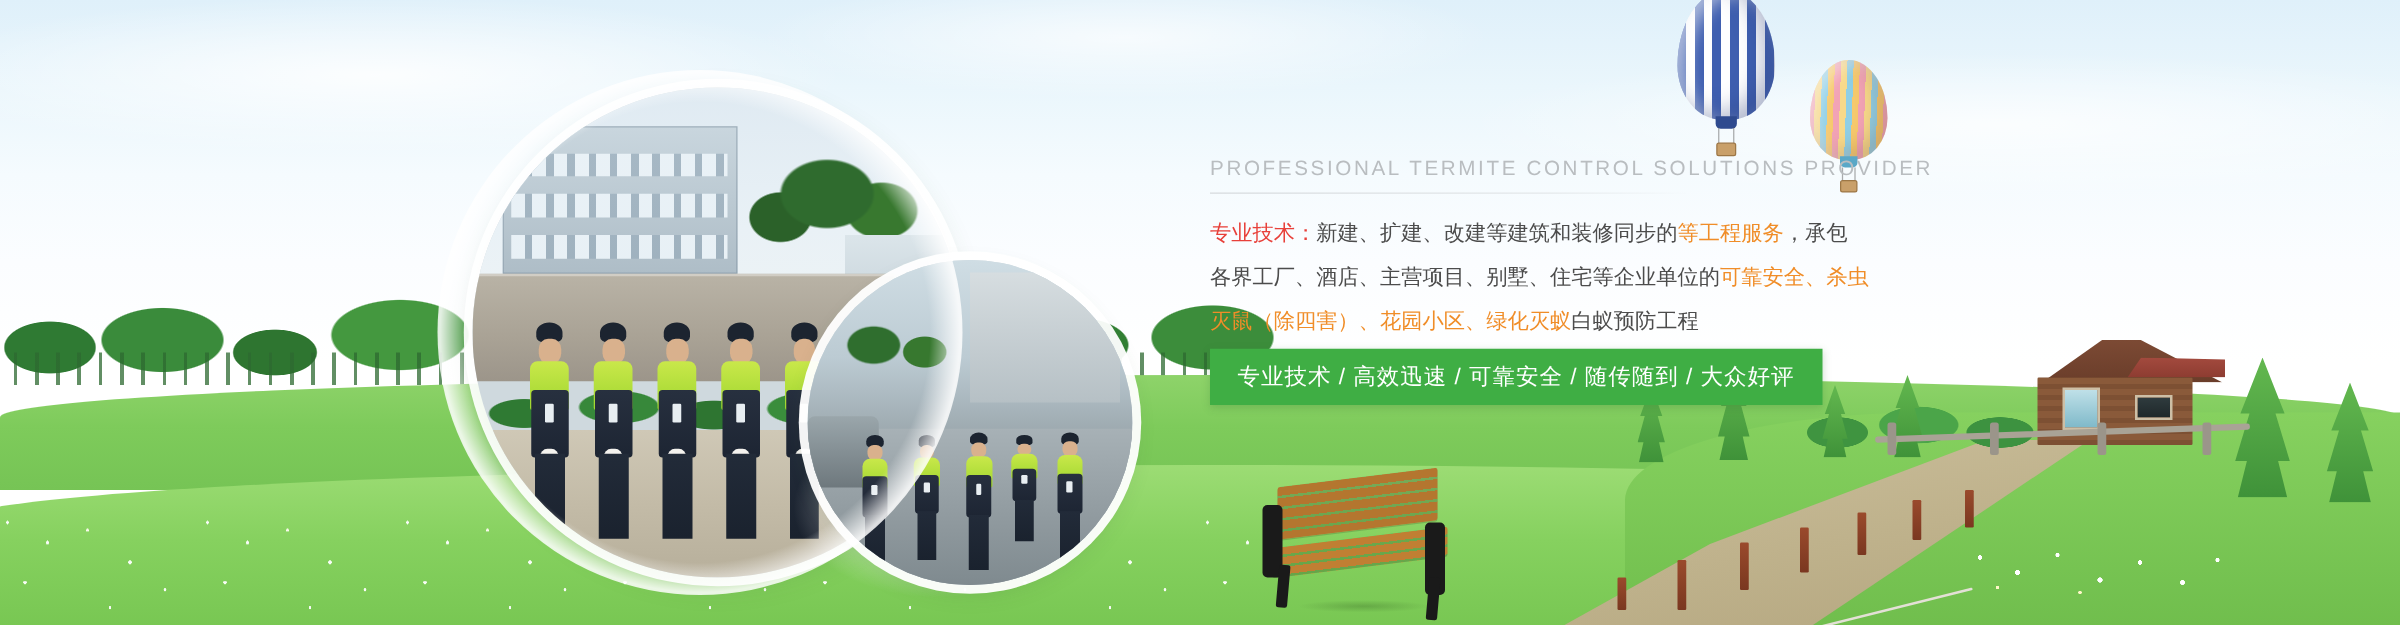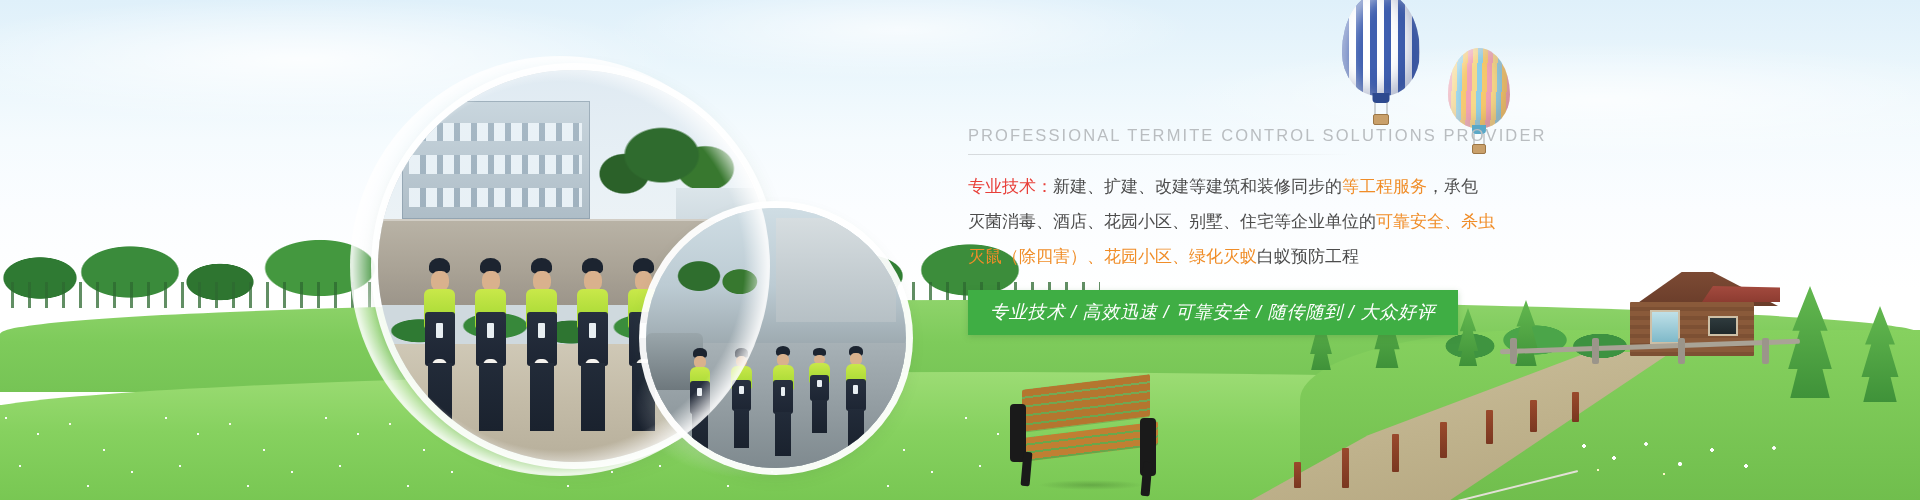--- a/index.html
+++ b/index.html
@@ -418,30 +418,29 @@
     background:linear-gradient(90deg,#d6dadd 0%, #e4e8ea 70%, rgba(228,232,234,0) 100%);
   }
   .body-lines{ margin-top:14px; }
   .bline{
     font-size:17px; line-height:35px; color:#4c4c4c; white-space:nowrap;
   }
   .hl-red{ color:#e8403a; }
   .hl-orange{ color:#f08d28; }
 
   .ribbon{
-    margin-top:16px;
+    margin-top:5px;
     display:inline-block;
     background:#3fae44;
     color:#ffffff;
     font-size:18px;
     letter-spacing:.8px;
     padding:10px 22px 11px 22px;
     white-space:nowrap;
     box-shadow:0 2px 6px rgba(50,120,50,.25);
-    font-style:italic;
   }
 
   
   .soft-white{
     position:absolute; left:300px; top:300px; width:300px; height:200px;
     background:radial-gradient(ellipse 160px 100px at 40% 30%, rgba(255,255,255,.9), rgba(255,255,255,0) 72%);
     pointer-events:none; z-index:2;
   }
 </style>
 </head>
@@ -658,21 +657,21 @@
 
     <div class="divider"></div>
 
     <div class="body-lines">
 
       <div class="bline">
         <span class="hl-red">专业技术</span><span class="hl-red">：</span><span>新建、扩建、改建等建筑和装修同步的</span><span class="hl-orange">等工程服务</span><span>，承包</span>
       </div>
 
       <div class="bline">
-        <span>灭菌消毒、酒店、花园小区、别墅、住宅等企业单位的</span><span class="hl-orange">可靠安全、杀虫</span>
+        <span>各界工厂、酒店、主营项目、别墅、住宅等企业单位的</span><span class="hl-orange">可靠安全、杀虫</span>
       </div>
 
       <div class="bline">
         <span class="hl-orange">灭鼠（除四害）、花园小区、绿化灭蚁</span><span>白蚁预防工程</span>
       </div>
     </div>
 
     <div class="ribbon">专业技术 / 高效迅速 / 可靠安全 / 随传随到 / 大众好评</div>
   </div>
 

